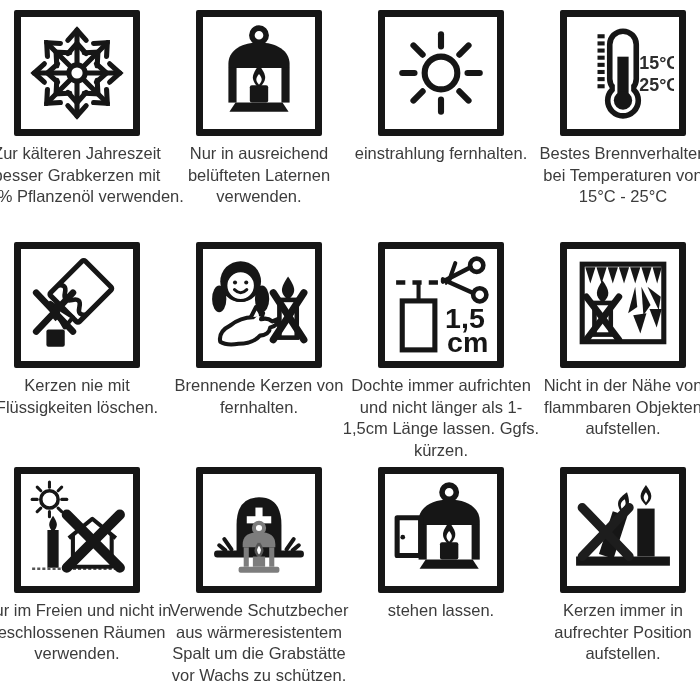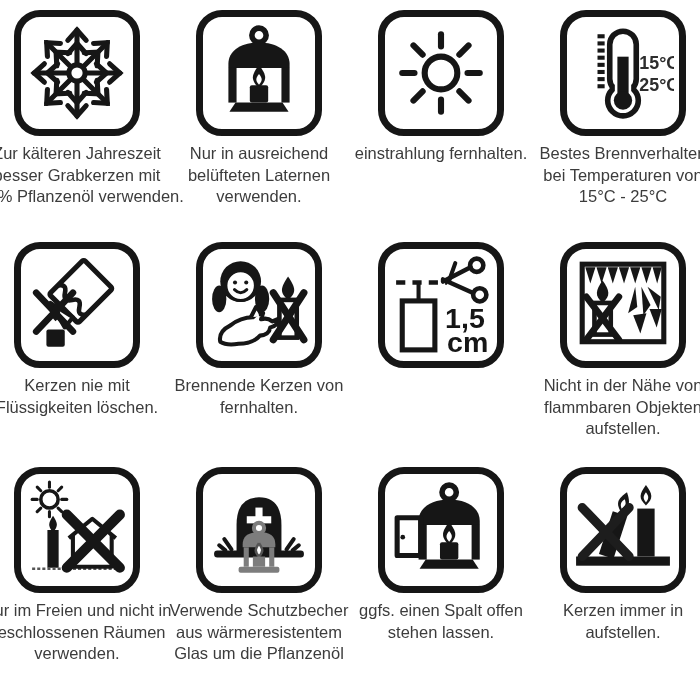--- a/index.html
+++ b/index.html
@@ -7,21 +7,21 @@
     width:700px;height:700px;overflow:hidden;background:#ffffff;position:relative;
     font-family:"Liberation Sans","DejaVu Sans",sans-serif;
   }
   #sheet{
     position:absolute;left:-14px;top:0;width:728px;height:700px;
     display:grid;grid-template-columns:repeat(4,182px);grid-template-rows:232px 225px 243px;
   }
   .cell{display:flex;flex-direction:column;align-items:center;padding-top:10px;box-sizing:border-box;}
   .box{
     width:112px;height:112px;flex:0 0 auto;background:#ffffff;
-    border:7px solid #161616;border-radius:26px;
+    border:7px solid #161616;border-radius:2px;
     display:flex;align-items:center;justify-content:center;
   }
   .box svg{width:102px;height:102px;display:block;}
   .caption{margin-top:7px;font-size:16.5px;line-height:21.5px;color:#3c3c3c;text-align:center;}
   .caption .line{display:block;white-space:nowrap;}
   svg text{font-family:"Liberation Sans","DejaVu Sans",sans-serif;}
 </style>
 </head>
 <body>
 
@@ -210,20 +210,26 @@
           <line x1="52" y1="25" x2="81" y2="38"></line>
           <circle cx="85" cy="11" r="6.5"></circle>
           <circle cx="88" cy="40" r="6.5"></circle>
         </g>
         <line x1="28" y1="28" x2="28" y2="46" stroke="#161616" stroke-width="4"></line>
         <rect x="12" y="46" width="32" height="48" fill="#ffffff" stroke="#161616" stroke-width="5"></rect>
         <text x="54" y="73" font-size="28" font-weight="800" fill="#161616">1,5</text>
         <text x="56" y="96" font-size="28" font-weight="800" fill="#161616">cm</text>
       </svg>
     </div>
+    <div class="caption">
+      <span class="line">Dochte immer aufrichten</span>
+      <span class="line">und nicht länger als 1-</span>
+      <span class="line">1,5cm Länge lassen. Ggfs.</span>
+      <span class="line">kürzen.</span>
+    </div>
   </div>
 
   <div class="cell">
     <div class="box">
       <svg viewBox="0 0 100 100">
         <rect x="10" y="10" width="80" height="76" fill="none" stroke="#161616" stroke-width="5"></rect>
         <g fill="#161616">
           <path d="M13,13 h10 l-5,16 z"></path>
             <path d="M24,13 h10 l-5,16 z"></path>
             <path d="M35,13 h10 l-5,16 z"></path>
@@ -310,21 +316,22 @@
           <rect x="60" y="67" width="5" height="19" fill="#7d7d7d"></rect>
           <path d="M50,63 C46,69 45.5,71 50,76 C54.5,71 54,69 50,63" fill="#ffffff" stroke="#555555" stroke-width="2.5"></path>
           <rect x="44" y="76" width="12" height="10" fill="#7d7d7d"></rect>
           <rect x="30" y="86" width="40" height="6" rx="2" fill="#7d7d7d"></rect>
         </g>
       </svg>
     </div>
     <div class="caption">
       <span class="line">Verwende Schutzbecher</span>
       <span class="line">aus wärmeresistentem</span>
-      <span class="line">Glas um die Pflanzenöl</span>
+      <span class="line">Spalt um die Grabstätte</span>
+      <span class="line">vor Wachs zu schützen.</span>
     </div>
   </div>
 
   <div class="cell">
     <div class="box">
       <svg viewBox="0 0 100 100">
         <circle cx="58" cy="13" r="7" fill="none" stroke="#161616" stroke-width="5.5"></circle>
         <path d="M28,41 C28,28 41,20 58,20 C75,20 88,28 88,41 L88,45 L28,45 Z" fill="#161616"></path>
         <rect x="28" y="45" width="8" height="34" fill="#161616"></rect>
         <rect x="80" y="45" width="8" height="34" fill="#161616"></rect>
@@ -332,21 +339,20 @@
         <path d="M58,51 C54.5,55.5 54.5,57.5 58,61.5 C61.5,57.5 61.5,55.5 58,51" fill="#ffffff"></path>
         <rect x="49" y="62" width="18" height="17" rx="2" fill="#161616"></rect>
         <path d="M35,79 L81,79 L87,88 L29,88 Z" fill="#161616"></path>
         <g>
           <rect x="7" y="38" width="23" height="37" fill="#ffffff" stroke="#161616" stroke-width="5" stroke-linejoin="round"></rect>
           <circle cx="12.5" cy="57" r="2.3" fill="#161616"></circle>
         </g>
       </svg>
     </div>
     <div class="caption">
-      <span class="line">ggfs. einen Spalt offen</span>
       <span class="line">stehen lassen.</span>
     </div>
   </div>
 
   <div class="cell">
     <div class="box">
       <svg viewBox="0 0 100 100">
         <rect x="4" y="76" width="92" height="9" fill="#161616"></rect>
         <g transform="rotate(18 34 76)">
           <path d="M33.5,10 C27,19 26,23 33.5,30 C41,23 40,19 33.5,10" fill="#161616"></path>
@@ -357,17 +363,18 @@
           <line x1="10" y1="28" x2="56" y2="76"></line>
           <line x1="56" y1="28" x2="10" y2="76"></line>
         </g>
         <path d="M72.5,6 C66,15 65,19 72.5,26 C80,19 79,15 72.5,6" fill="#161616"></path>
         <path d="M72.5,13 C69.5,17 69.5,19 72.5,23 C75.5,19 75.5,17 72.5,13" fill="#ffffff"></path>
         <rect x="64" y="29" width="17" height="47" fill="#161616"></rect>
       </svg>
     </div>
     <div class="caption">
       <span class="line">Kerzen immer in</span>
+      <span class="line">aufrechter Position</span>
       <span class="line">aufstellen.</span>
     </div>
   </div>
 
 </div>
 
 </body></html>

